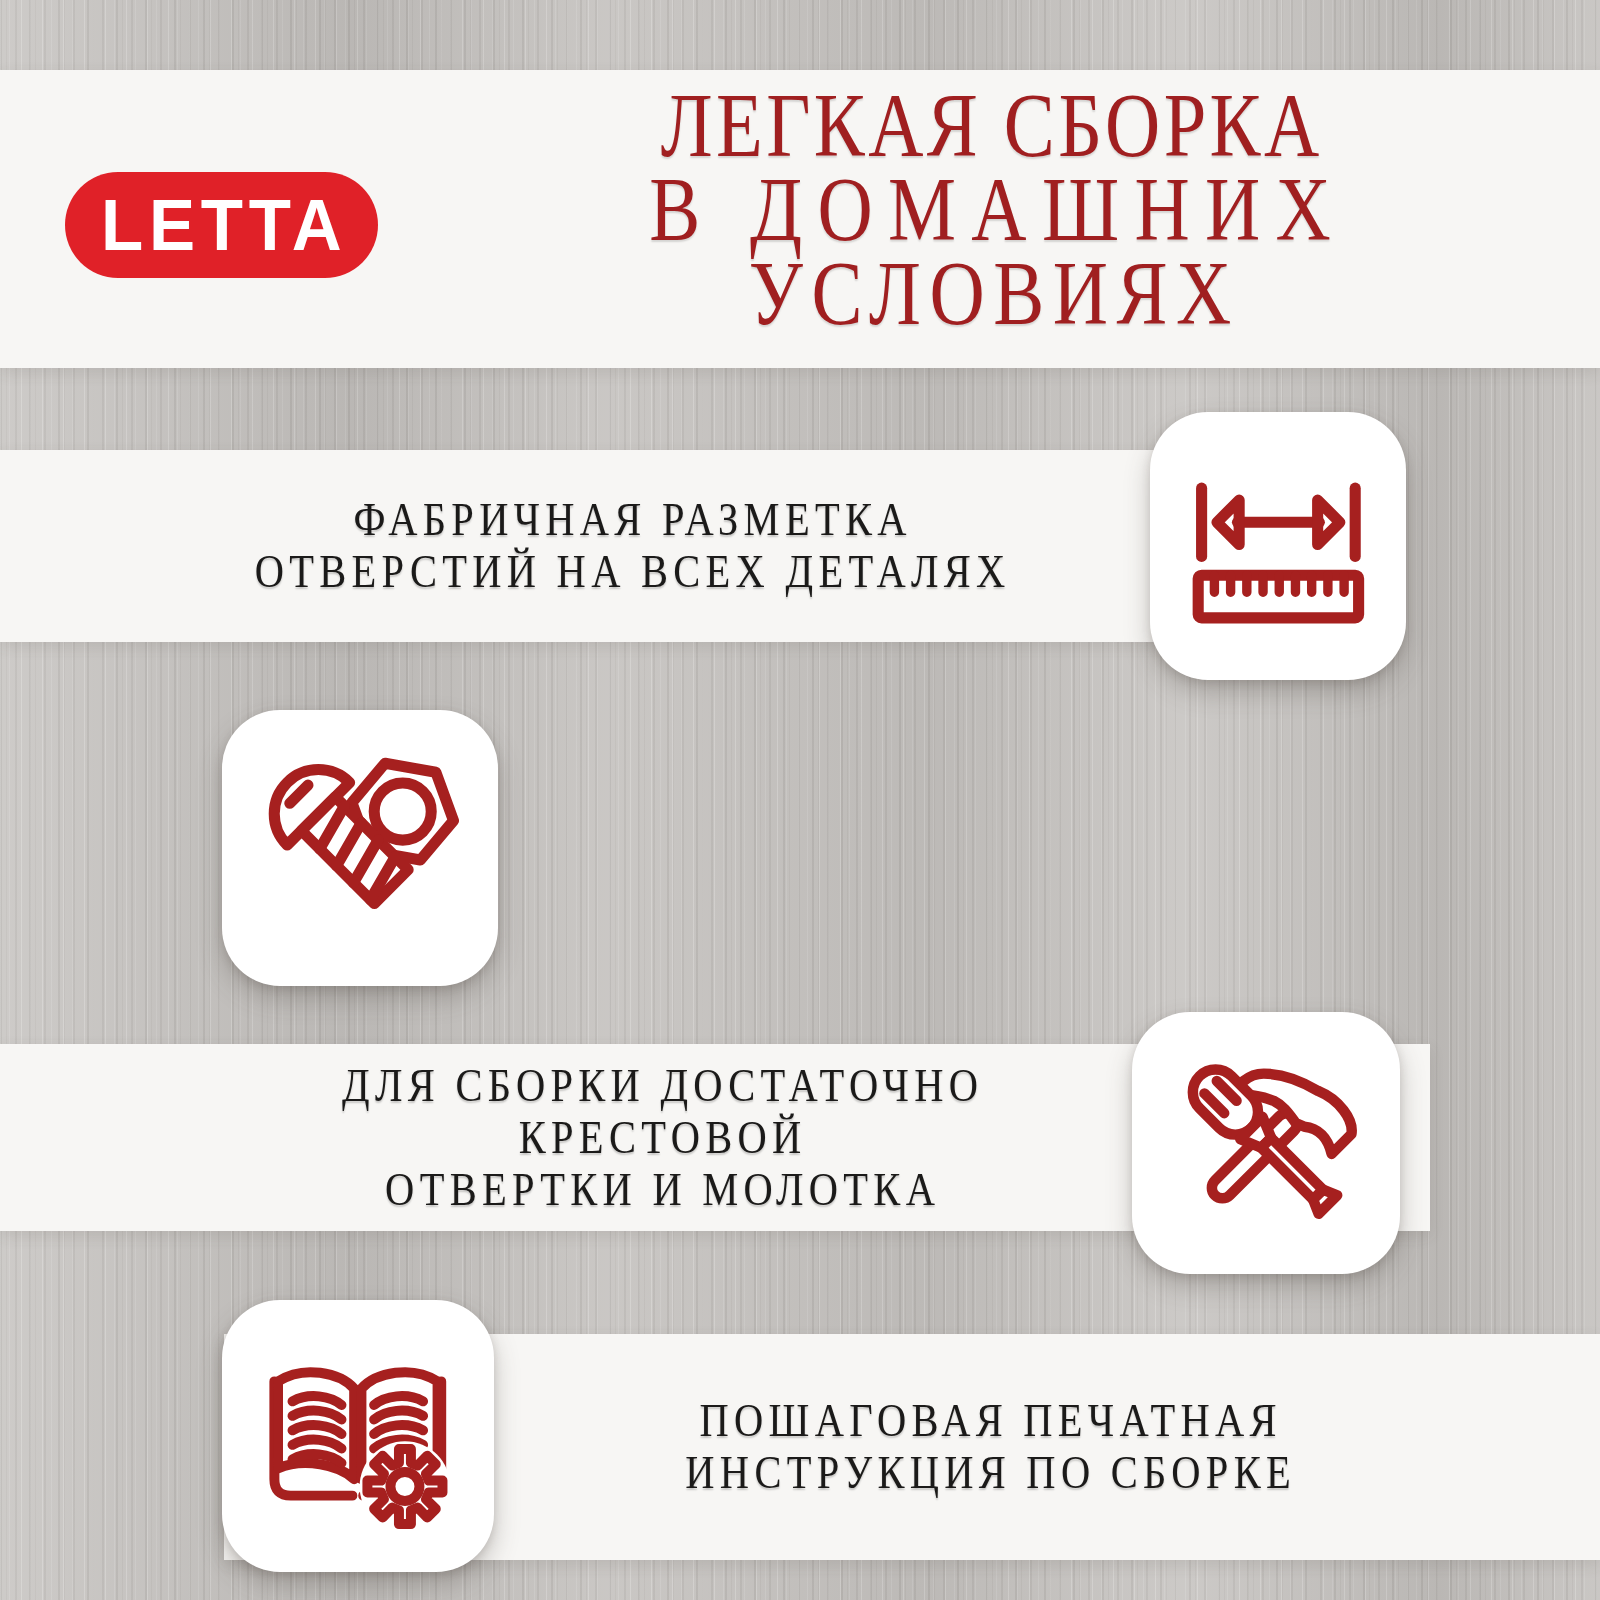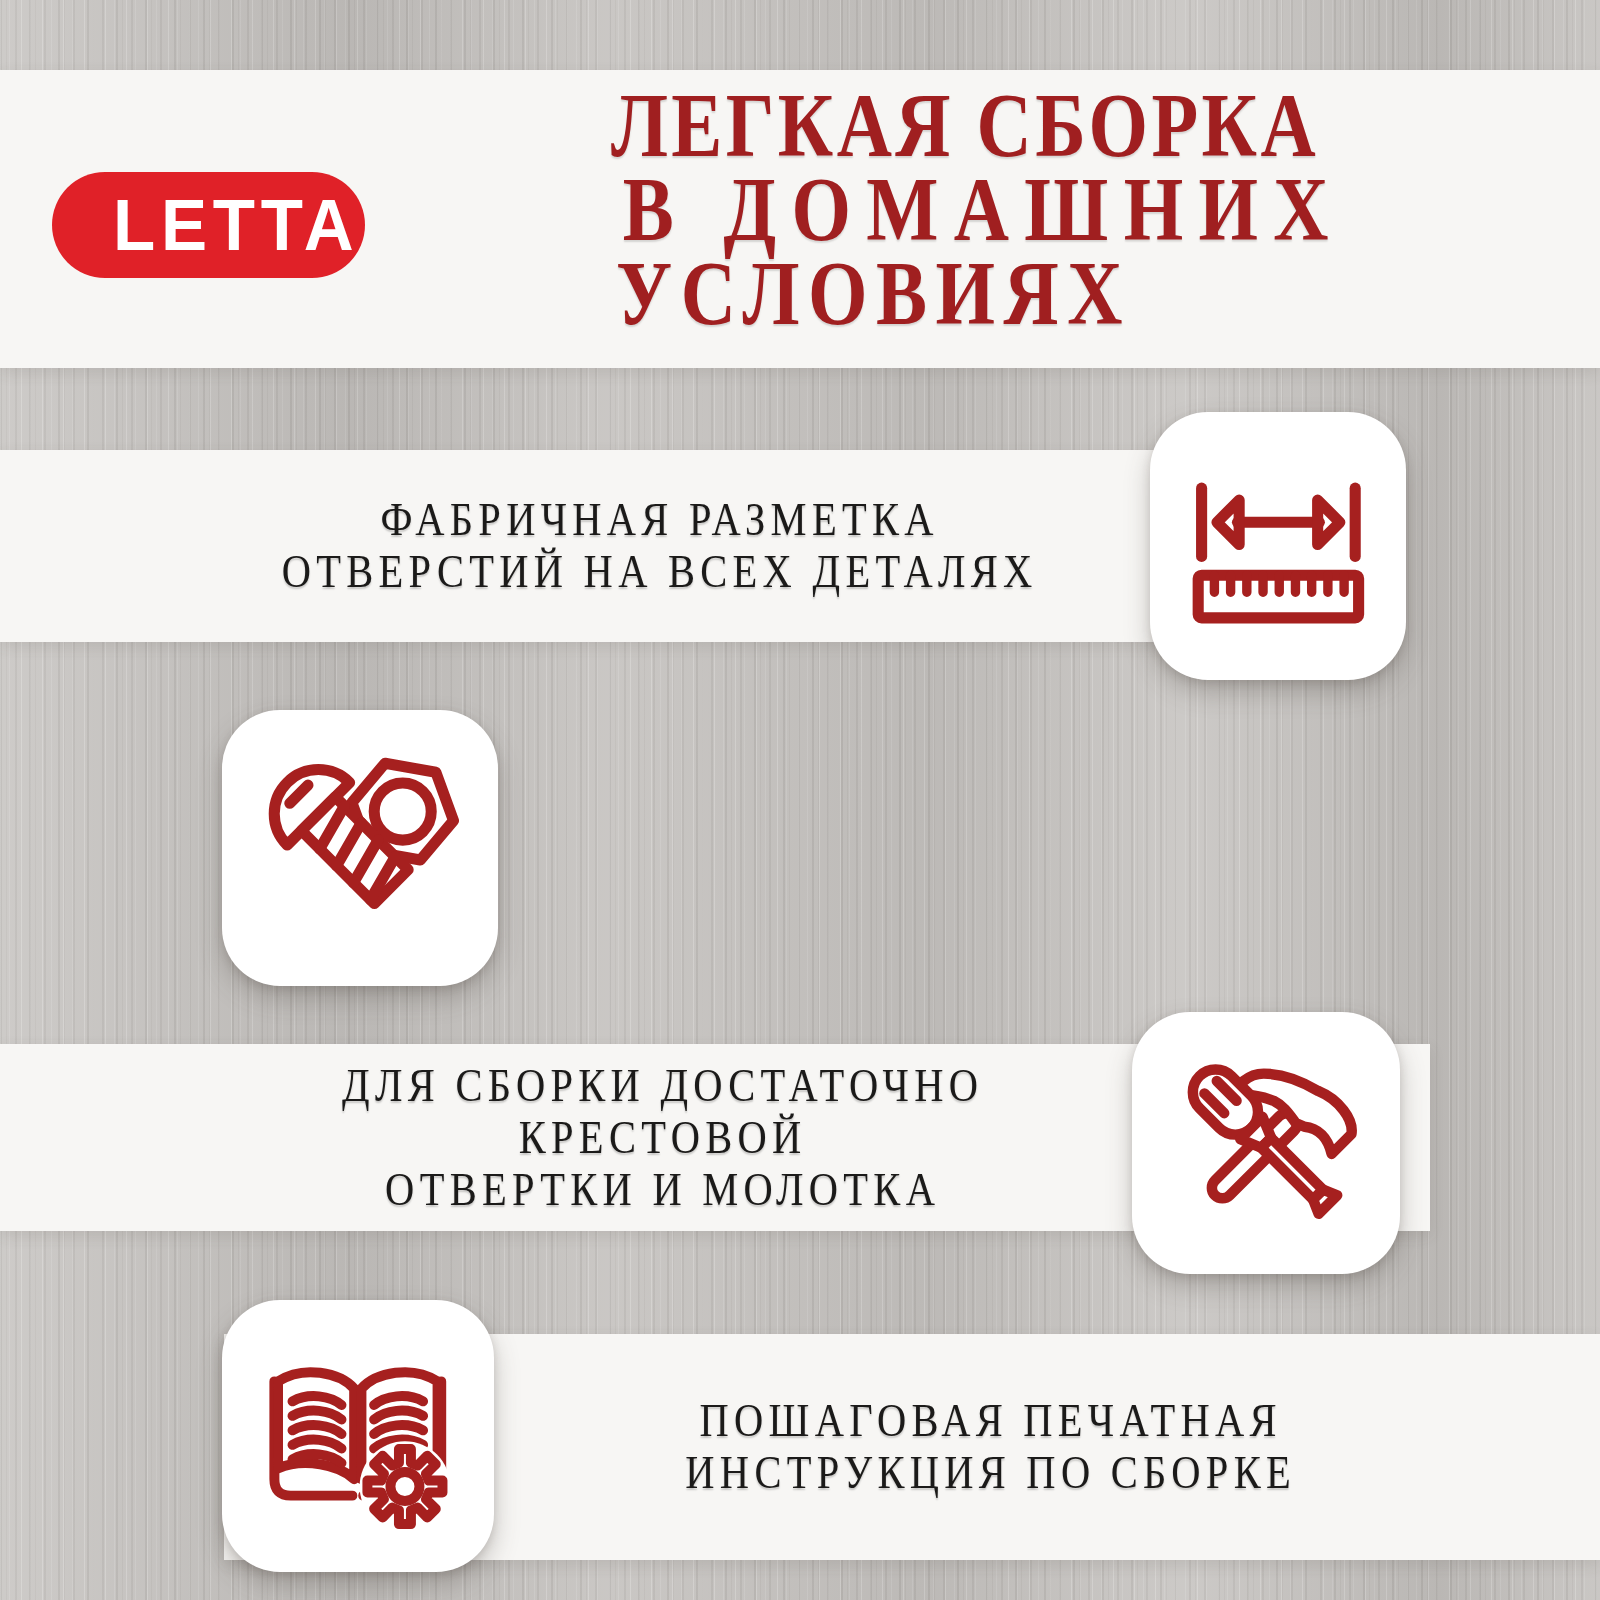--- a/index.html
+++ b/index.html
@@ -21,43 +21,43 @@
         rgba(255,255,255,.12) 9px, rgba(255,255,255,.12) 10px, rgba(0,0,0,0) 10px, rgba(0,0,0,0) 21px);
   }
 
   
   .strip{
     position:absolute;background:var(--strip-white,#f7f6f4);
     box-shadow:0 5px 14px rgba(70,62,55,.12);
     display:flex;align-items:center;
   }
   #strip-header{left:0;top:70px;width:1600px;height:298px;}
-  #strip-1{left:0;top:450px;width:1223px;height:192px;justify-content:center;}
+  #strip-1{left:0;top:450px;width:1223px;height:192px;}
   #strip-2{left:224px;top:740px;width:1376px;height:198px;}
   #strip-3{left:0;top:1044px;width:1400px;height:187px;padding-left:30px;}
   #strip-4{left:224px;top:1334px;width:1376px;height:226px;}
 
   
   .logo-pill{
-    position:absolute;left:52px;top:102px; 
+    position:absolute;left:65px;top:102px; 
     width:313px;height:106px;border-radius:53px;
     background:var(--logo-red,#e02128);
-    display:flex;align-items:center;justify-content:flex-end;
+    display:flex;align-items:center;justify-content:center;
   }
   .logo-text{
     font-family:"Liberation Sans","DejaVu Sans",sans-serif;
     font-weight:700;font-size:72px;color:#ffffff;
     letter-spacing:6px;padding-left:6px;line-height:1;
     transform:scaleX(.96);
   }
 
   
   .title{
     position:absolute;left:540px;top:14px;width:900px;margin:0;
-    text-align:left;font-weight:700;
+    text-align:center;font-weight:400;
     color:var(--title-red,#a01f20);
     text-shadow:0 2px 2px rgba(0,0,0,.14);
   }
   .tline{display:block;line-height:84px;font-size:90px;transform:scaleX(.85);}
   .t1{letter-spacing:4px;padding-left:4px;}
   .t2{letter-spacing:18px;padding-left:18px;}
   .t3{letter-spacing:10px;padding-left:10px;}
 
   
   .ftext{

